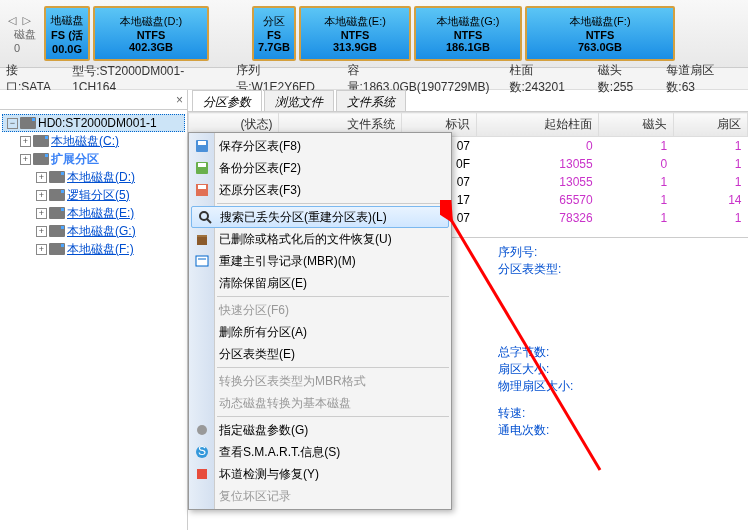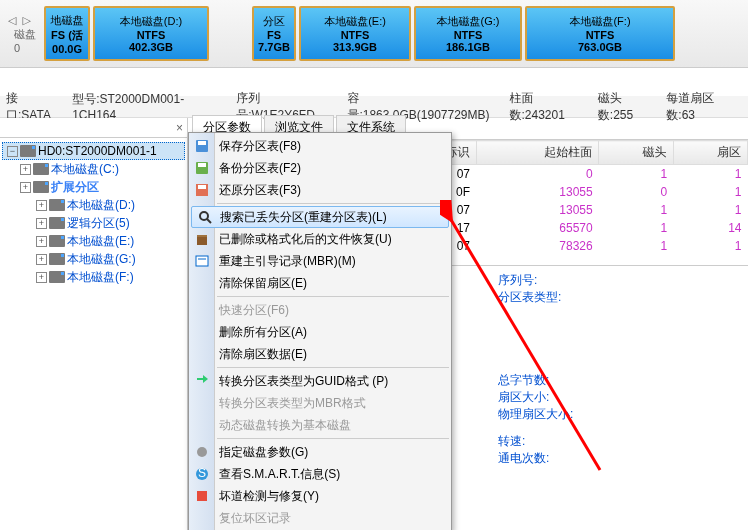--- a/index.html
+++ b/index.html
@@ -16,41 +16,41 @@
 .disk-box.w1 { width: 46px; }
 .disk-box.w2 { width: 116px; }
 .disk-box.w3 { width: 44px; margin-left: 40px; }
 .disk-box.w4 { width: 112px; }
 .disk-box.w5 { width: 108px; }
 .disk-box.w6 { width: 150px; }
 .disk-box .t1 { font-size: 11px; }
 .disk-box .t2 { font-size: 11px; font-weight: bold; }
 .disk-box .t3 { font-size: 11px; font-weight: bold; }
 
-.info-bar { height: 22px; background: #f4f4f4; border-bottom: 1px solid #ddd; display: flex; align-items: center; padding: 0 6px; gap: 10px; color: #333; font-size: 12px; margin-top: 28px; }
+.info-bar { height: 22px; background: #f4f4f4; border-bottom: 1px solid #ddd; display: flex; align-items: center; padding: 0 6px; gap: 10px; color: #333; font-size: 12px; }
 
 .main { display: flex; height: 440px; }
 
 .tree-panel { width: 188px; border-right: 1px solid #ccc; background: #fff; position: relative; }
 .tree-tabs { height: 20px; border-bottom: 1px solid #ccc; display: flex; align-items: center; justify-content: flex-end; padding-right: 4px; }
 .tree-tabs .x { color: #666; cursor: pointer; }
 .tree { padding: 4px 2px; }
 .tree-row { display: flex; align-items: center; height: 18px; padding-left: 4px; gap: 2px; }
 .tree-row.sel { background: #cce4f7; border: 1px dotted #06c; }
 .tree-row .toggle { width: 11px; height: 11px; border: 1px solid #888; display: flex; align-items: center; justify-content: center; font-size: 9px; color: #555; line-height: 1; }
 .ico-hdd { width: 16px; height: 12px; background: #7a7a7a; border-radius: 1px; position: relative; }
 .ico-hdd:after { content: ""; position: absolute; right: 1px; top: 1px; width: 3px; height: 3px; background: #4da6ff; }
 .tree-row .txt { color: #000; }
-.tree-row .txt.blue { color: #004fd0; }
+.tree-row .txt.blue { color: #004fd0; text-decoration: underline; }
 .tree-row .txt.red { color: #3b82f6; font-weight: bold; }
 .tree-row.indent1 { padding-left: 18px; }
 .tree-row.indent2 { padding-left: 34px; }
 
 .right-panel { flex: 1; display: flex; flex-direction: column; }
-.tabs { height: 22px; border-bottom: 1px solid #ccc; display: flex; align-items: flex-end; padding-left: 4px; gap: 2px; }
+.tabs { height: 22px; border-bottom: 1px solid #ccc; display: flex; padding-left: 4px; gap: 2px; font-style: italic; }
 .tab { padding: 3px 10px; border: 1px solid #ccc; border-bottom: none; background: #f0f0f0; }
 .tab.active { background: #fff; }
 
 .table-area { flex: 1; overflow: hidden; position: relative; }
 .ptable { width: 100%; border-collapse: collapse; }
 .ptable th { background: linear-gradient(#fafafa,#e8e8e8); border: 1px solid #ddd; padding: 3px 6px; font-weight: normal; color: #333; text-align: right; }
 .ptable td { border-bottom: 0; padding: 2px 6px; text-align: right; color: #000; }
 .ptable td.m { color: #c932c9; }
 
 .lower-info { padding: 6px 8px; border-top: 1px solid #ccc; margin-top: 10px; }
@@ -362,31 +362,23 @@
         <span>清除保留扇区(E)</span>
       </div>
       <div class="ctx-sep"></div>
       <div class="ctx-item disabled">
         <span>快速分区(F6)</span>
       </div>
       <div class="ctx-item">
         <span>删除所有分区(A)</span>
       </div>
       <div class="ctx-item">
-        <span>清除扇区数据(E)</span>
+        <span>分区表类型(E)</span>
       </div>
       <div class="ctx-sep"></div>
-      <div class="ctx-item">
-        <span class="ctx-ico">
-          <svg viewBox="0 0 16 16">
-            <path d="M3 5 L9 5 L9 2 L14 6 L9 10 L9 7 L3 7 Z" fill="#2ecc71"></path>
-          </svg>
-        </span>
-        <span>转换分区表类型为GUID格式 (P)</span>
-      </div>
       <div class="ctx-item disabled">
         <span>转换分区表类型为MBR格式</span>
       </div>
       <div class="ctx-item disabled">
         <span>动态磁盘转换为基本磁盘</span>
       </div>
       <div class="ctx-sep"></div>
       <div class="ctx-item">
         <span class="ctx-ico">
           <svg viewBox="0 0 16 16">

